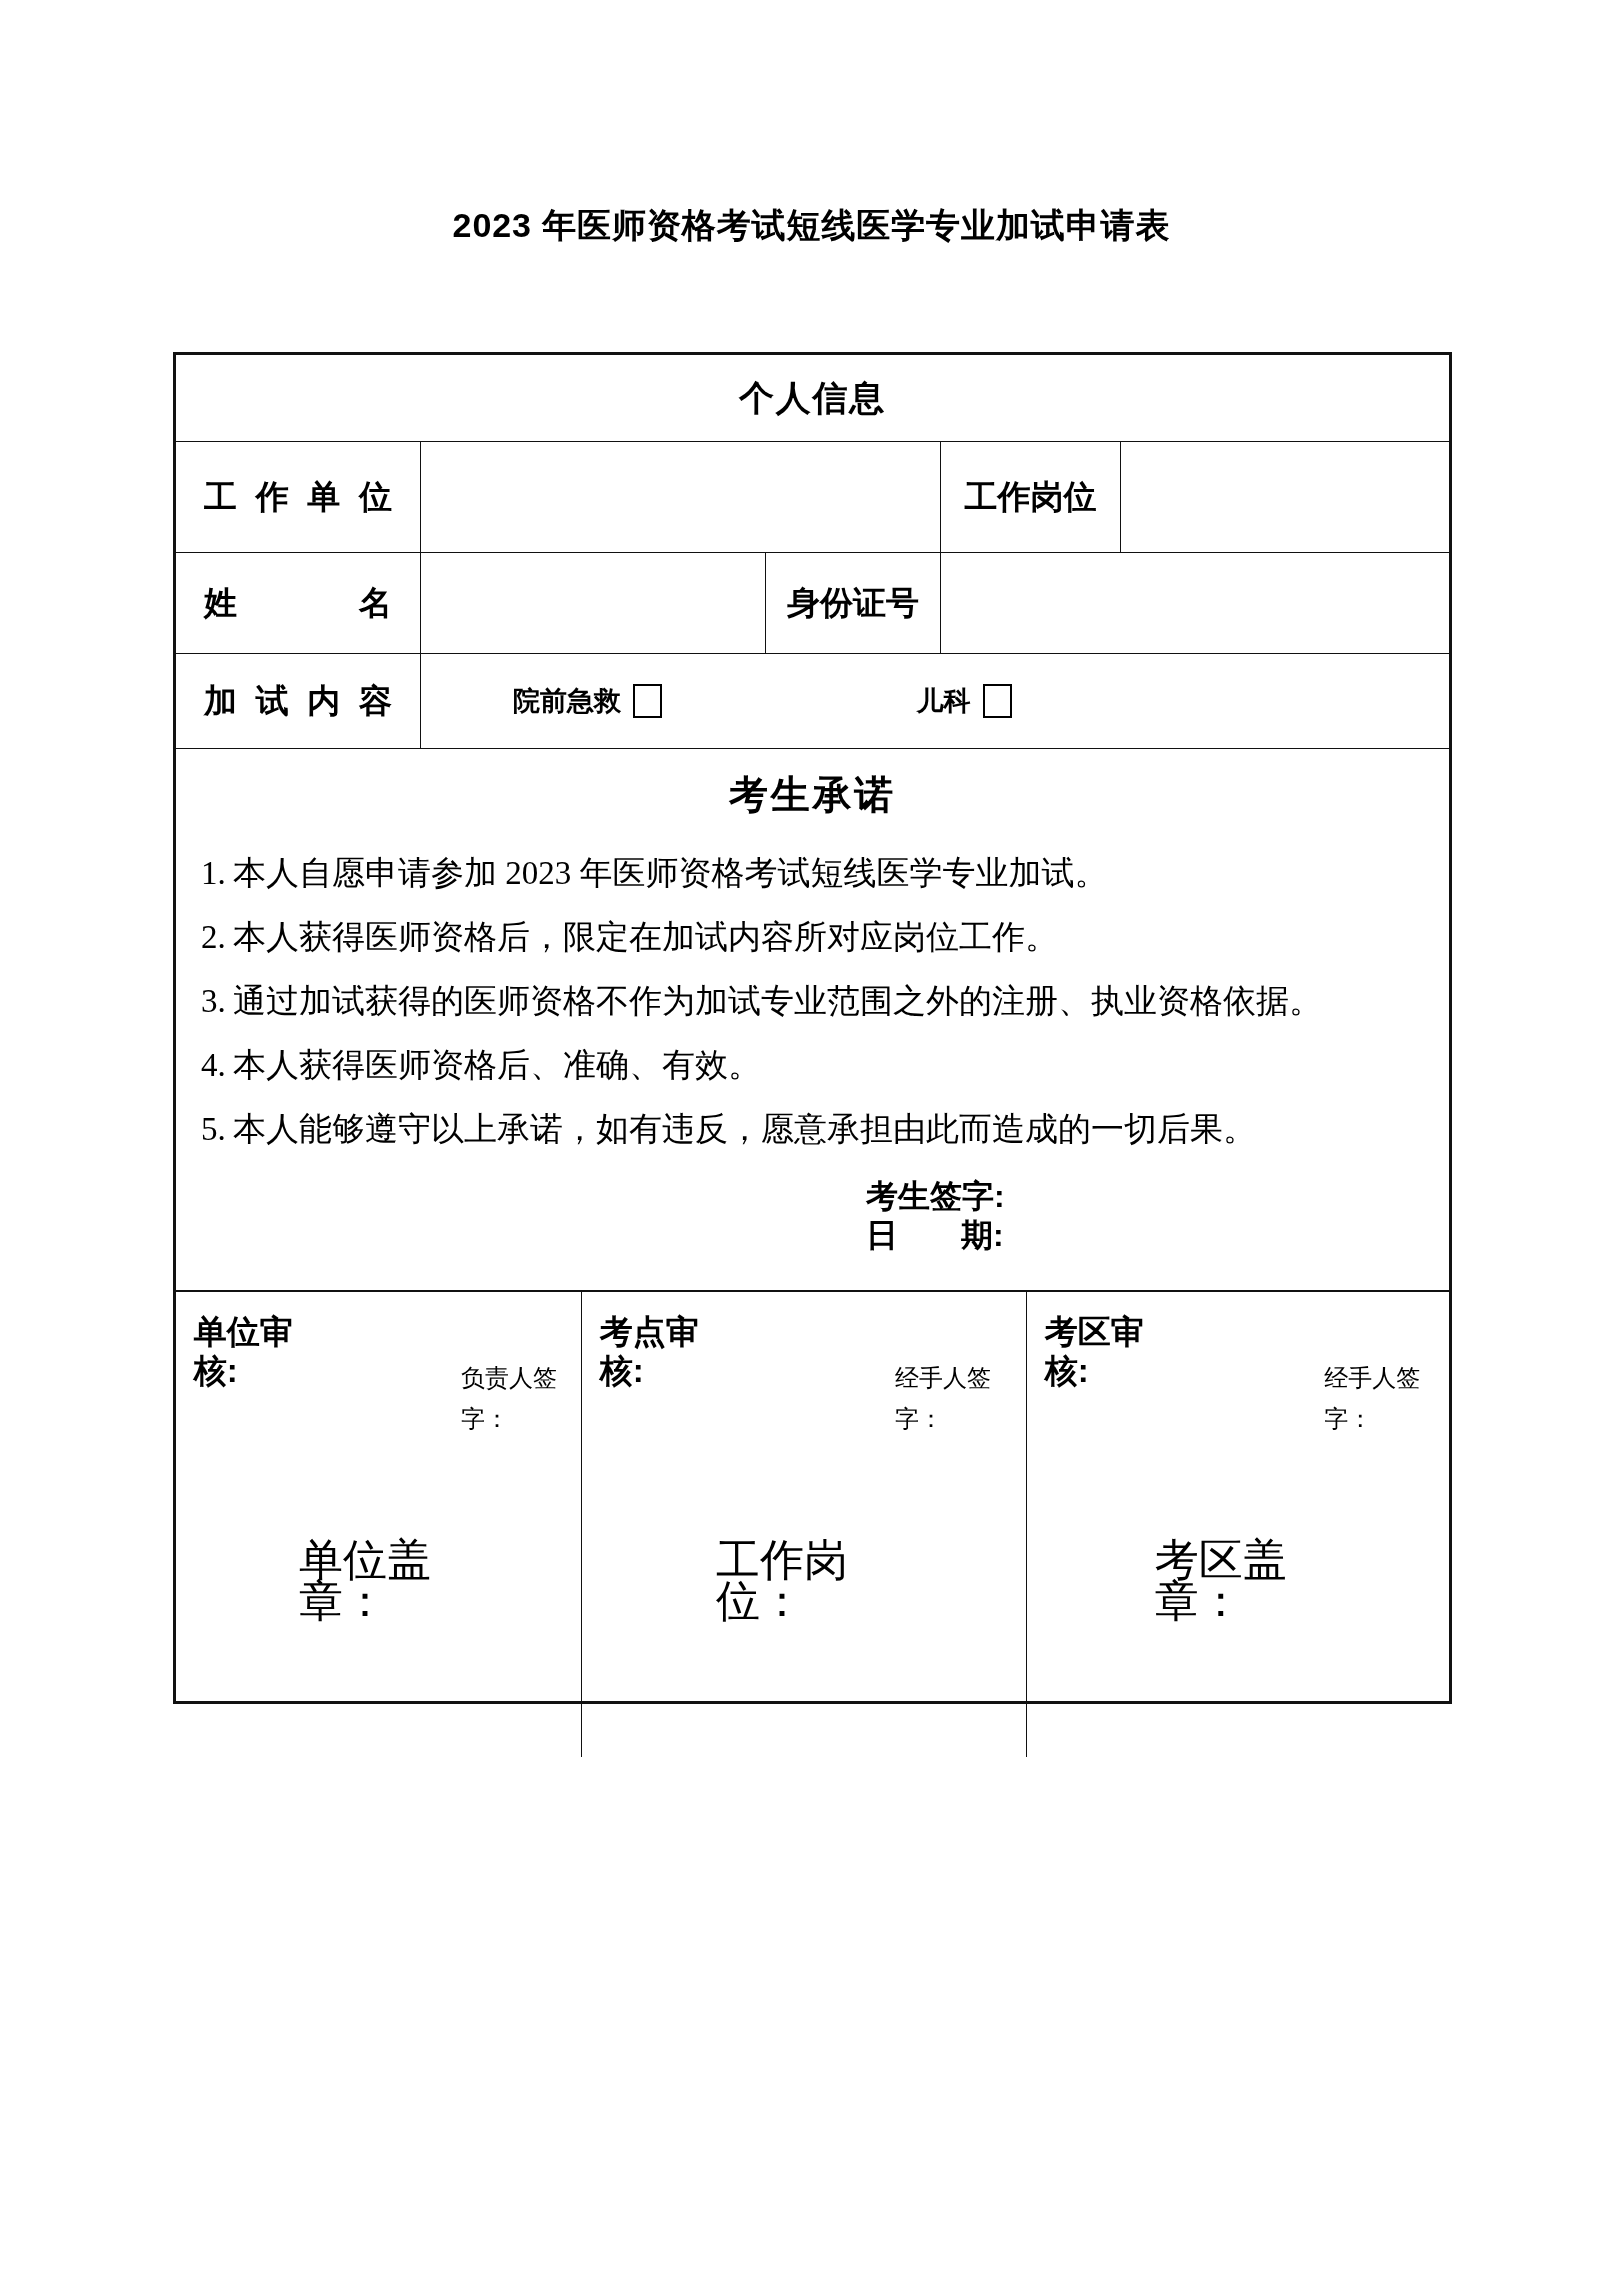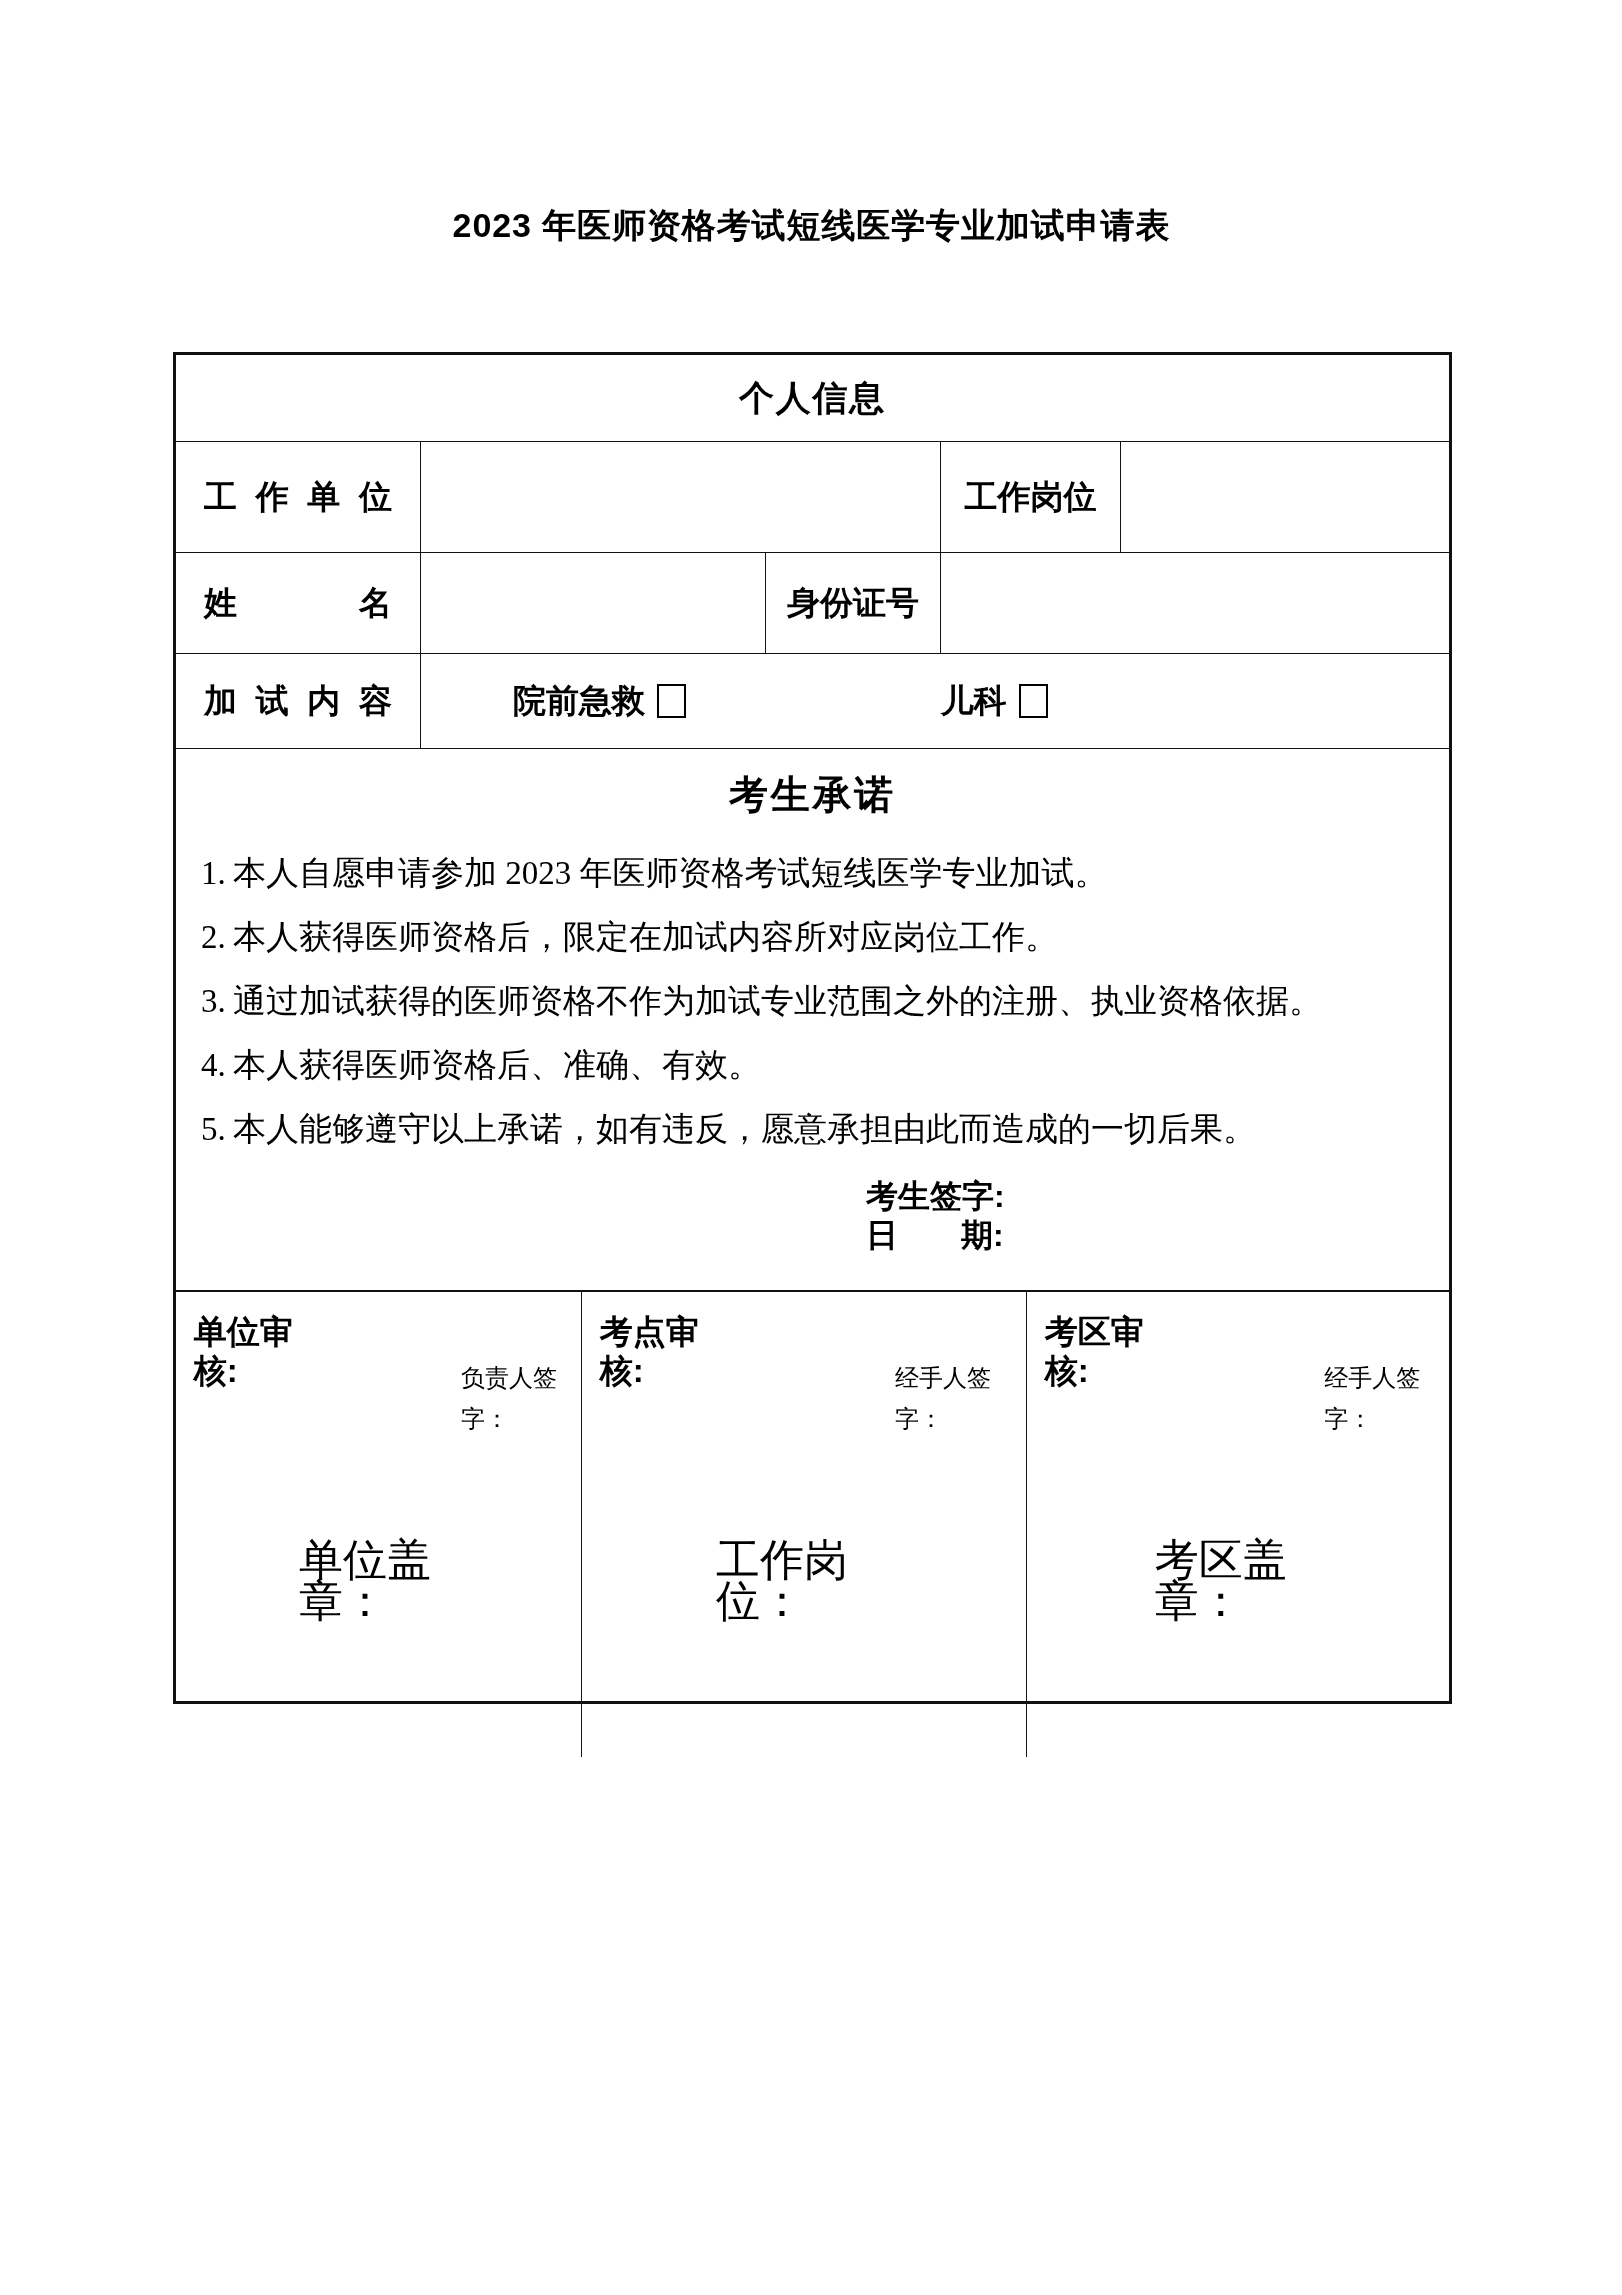--- a/index.html
+++ b/index.html
@@ -55,21 +55,21 @@
   .lbl-spread { padding:0 28px; }
   .lbl-spread .spread-inner {
     flex:1;
     text-align:justify;
     text-align-last:justify;
   }
   .lbl-center { justify-content:center; }
 
   
   .options-cell { padding-left:92px; gap:254px; }
-  .option { display:flex; align-items:center; font-size:33px; font-weight:700; }
+  .option { display:flex; align-items:center; font-size:27px; font-weight:700; }
   .checkbox {
     display:inline-block;
     width:29px; height:34px;
     border:2.7px solid #000000;
     margin-left:12.4px;
     background:#ffffff;
   }
 
   
   .promise {

